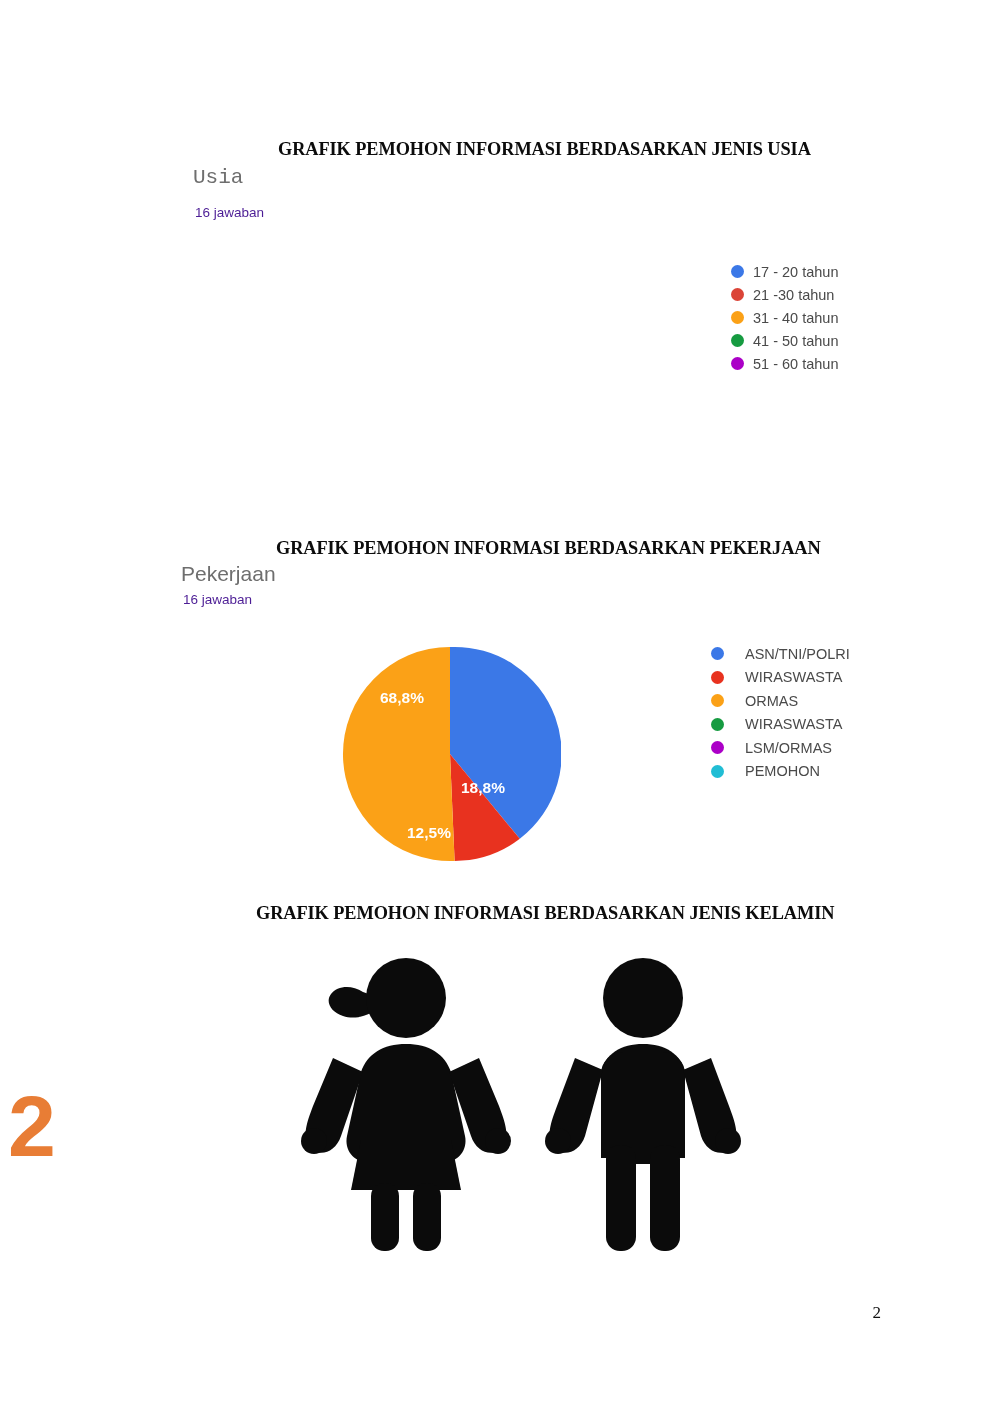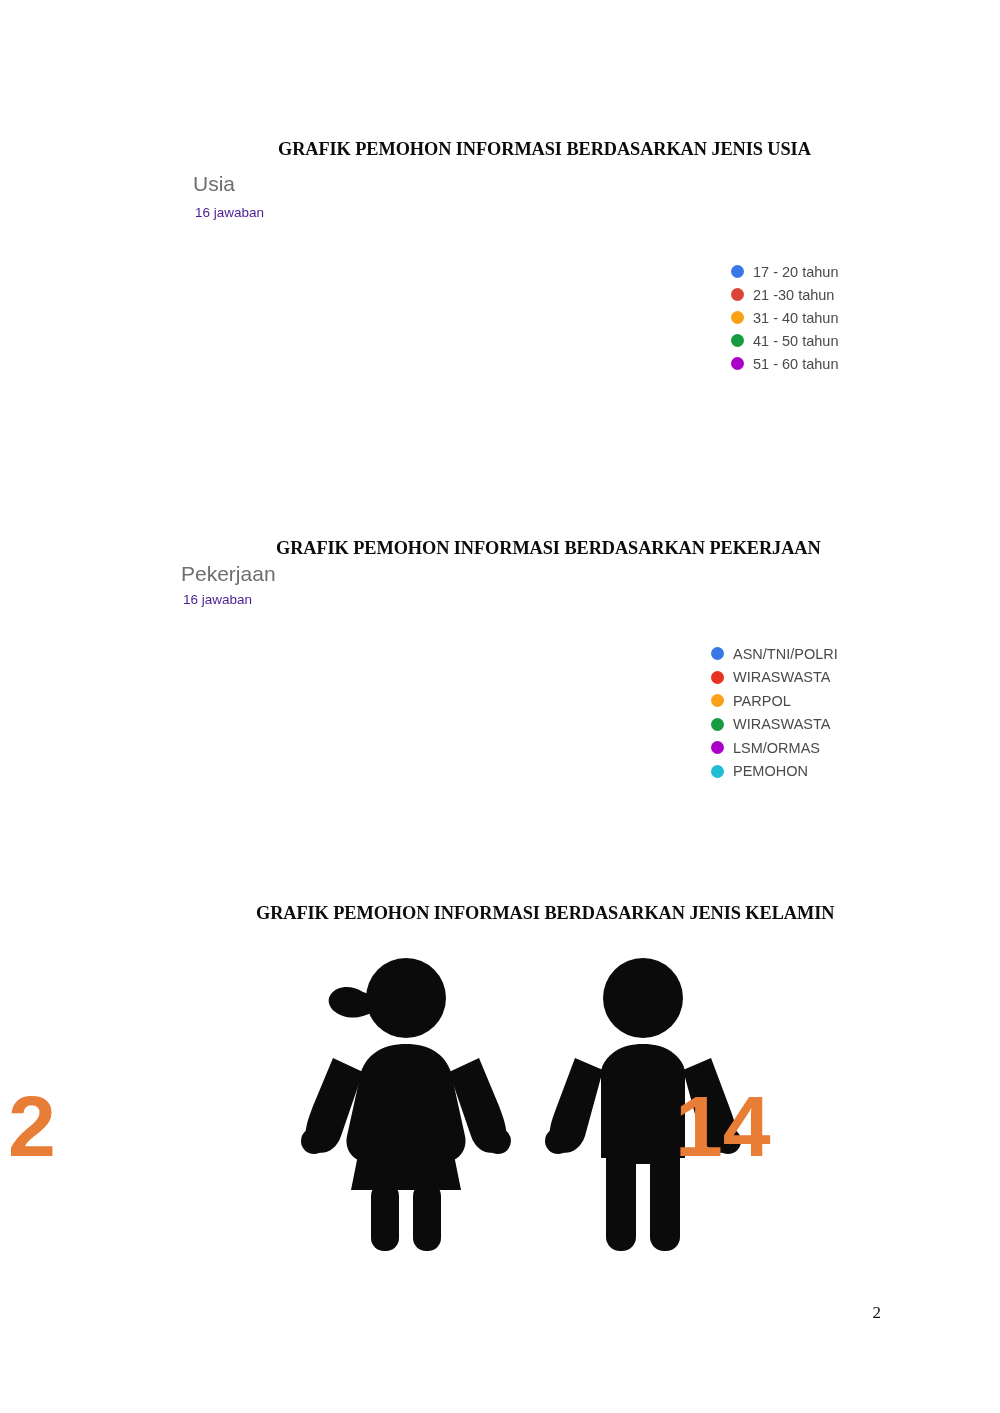--- a/index.html
+++ b/index.html
@@ -76,21 +76,21 @@
     border-radius: 50%;
     flex: 0 0 auto;
     margin-right: 9px;
   }
   .legend-label {
     font-family: "Liberation Sans", sans-serif;
     font-size: 14.5px;
     color: #4a4a4a;
     white-space: nowrap;
   }
-  .legend-2 .legend-row { height: 23.5px; }
+  .legend-2 .legend-row { height: 23.5px; gap: 12px; }
 
   
   .gender-block {
     position: absolute;
     left: 255px;
     top: 940px;
     width: 540px;
     height: 320px;
   }
   .gender-count {
@@ -114,21 +114,21 @@
     color: #111;
   }
 </style>
 </head>
 <body>
 
 <div class="page">
 
   <div class="section-title" style="left:278px; top:138px;">GRAFIK PEMOHON INFORMASI BERDASARKAN JENIS USIA</div>
 
-  <div class="form-q-title" style="left:193px; top:172px;">Usia</div>
+  <div class="form-q-title" style="left:193px; top:166px;font-family:Liberation Mono, monospace;">Usia</div>
 
   <div class="form-q-sub" style="left:195px; top:205px;">16 jawaban</div>
 
 
   <div class="legend legend-1" style="left:731px; top:260px;">
     <div class="legend-row">
       <span class="legend-dot" style="background:#3b78e7"></span>
       <span class="legend-label">17 - 20 tahun</span>
     </div>
     <div class="legend-row">
@@ -148,33 +148,46 @@
       <span class="legend-label">51 - 60 tahun</span>
     </div>
   </div>
 
   <div class="section-title" style="left:276px; top:537px;">GRAFIK PEMOHON INFORMASI BERDASARKAN PEKERJAAN</div>
 
   <div class="form-q-title" style="left:181px; top:562px;">Pekerjaan</div>
 
   <div class="form-q-sub" style="left:183px; top:592px;">16 jawaban</div>
 
+  <div class="pie-wrap" style="left:339px; top:643px;">
+    <svg class="pie-svg" width="222" height="222" viewBox="0 0 222 222">
+
+      <path fill="#3b78e7" d="M111 111 L111 4 A107 107 0 0 1 180.8 195.8 Z"></path>
+
+      <path fill="#e8321f" d="M111 111 L180.8 195.8 A107 107 0 0 1 115.6 217.9 Z"></path>
+
+      <path fill="#fba117" d="M111 111 L115.6 217.9 A107 107 0 1 1 111 4 Z"></path>
+      <text class="slice-label" x="41" y="60" font-size="15.5">68,8%</text>
+      <text class="slice-label" x="122" y="150" font-size="15.5">18,8%</text>
+      <text class="slice-label" x="68" y="195" font-size="15.5">12,5%</text>
+    </svg>
+  </div>
 
   <div class="legend legend-2" style="left:711px; top:642px;">
     <div class="legend-row">
       <span class="legend-dot" style="background:#3b78e7"></span>
       <span class="legend-label">ASN/TNI/POLRI</span>
     </div>
     <div class="legend-row">
       <span class="legend-dot" style="background:#e8321f"></span>
       <span class="legend-label">WIRASWASTA</span>
     </div>
     <div class="legend-row">
       <span class="legend-dot" style="background:#fba117"></span>
-      <span class="legend-label">PARPOL</span>
+      <span class="legend-label">ORMAS</span>
     </div>
     <div class="legend-row">
       <span class="legend-dot" style="background:#169b41"></span>
       <span class="legend-label">WIRASWASTA</span>
     </div>
     <div class="legend-row">
       <span class="legend-dot" style="background:#ab00c7"></span>
       <span class="legend-label">LSM/ORMAS</span>
     </div>
     <div class="legend-row">
@@ -244,17 +257,16 @@
 
           <rect x="351" y="205" width="30" height="106" rx="14"></rect>
           <rect x="395" y="205" width="30" height="106" rx="14"></rect>
         </g>
       </g>
     </svg>
   </div>
 
   <div class="gender-count" id="count-female">2</div>
 
-  <div class="gender-count" id="count-male">14</div>
 
   <div class="page-number">2</div>
 
 </div>
 
 </body></html>

